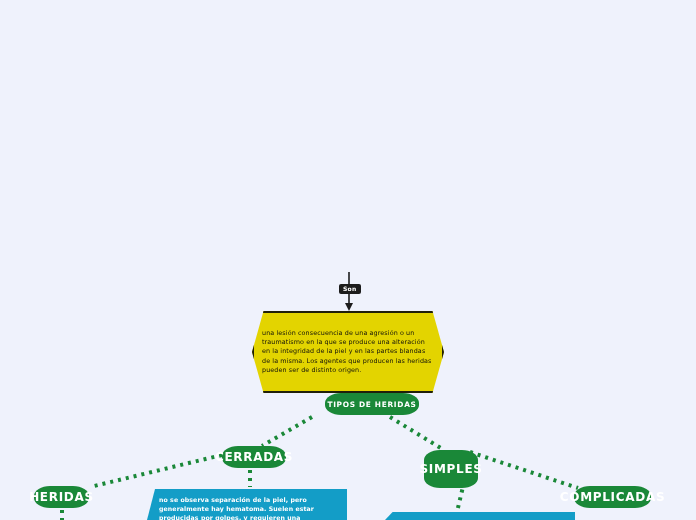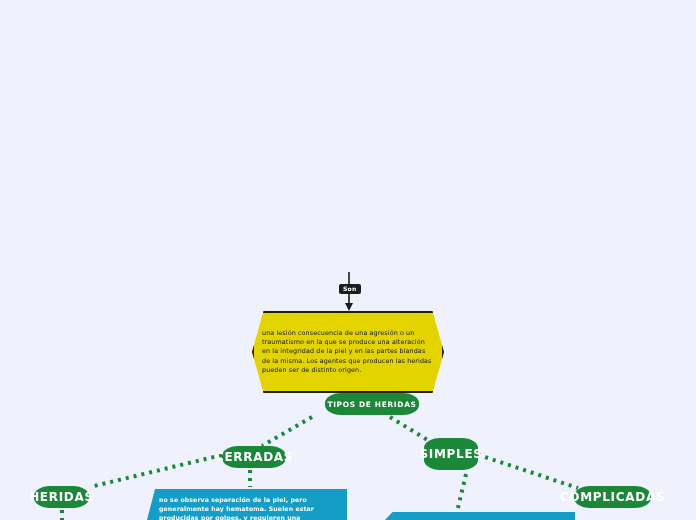--- a/index.html
+++ b/index.html
@@ -109,21 +109,21 @@
     color: #ffffff;
     font-size: 12px;
     font-weight: bold;
     letter-spacing: 0.7px;
     white-space: nowrap;
   }
   .green-node.big .label { font-size: 7.4px; }
 
   #node-tipos { left: 305px; top: 393px; width: 94px; height: 22px; margin-left: 20px; }
   #node-cerradas { left: 222px; top: 446px; width: 64px; height: 22px; }
-  #node-simples  { left: 424px; top: 438px; width: 54px; height: 32px; }
+  #node-simples  { left: 424px; top: 450px; width: 54px; height: 38px; }
   #node-abiertas { left: 34px;  top: 486px; width: 55px; height: 22px; }
   #node-complicadas { left: 574px; top: 486px; width: 77px; height: 22px; }
 
   
   .cyan-box {
     background: #139dc7;
     display: flex;
     align-items: flex-start;
     justify-content: center;
   }

